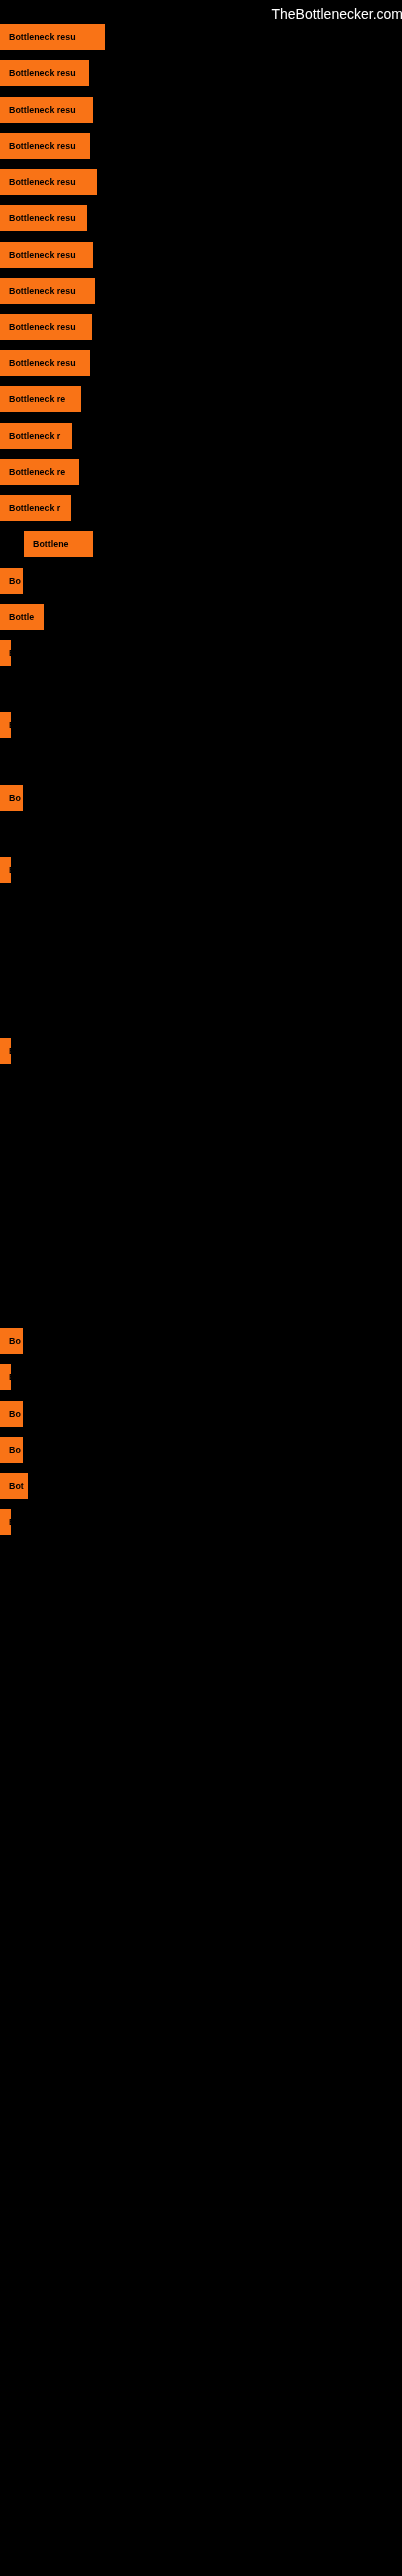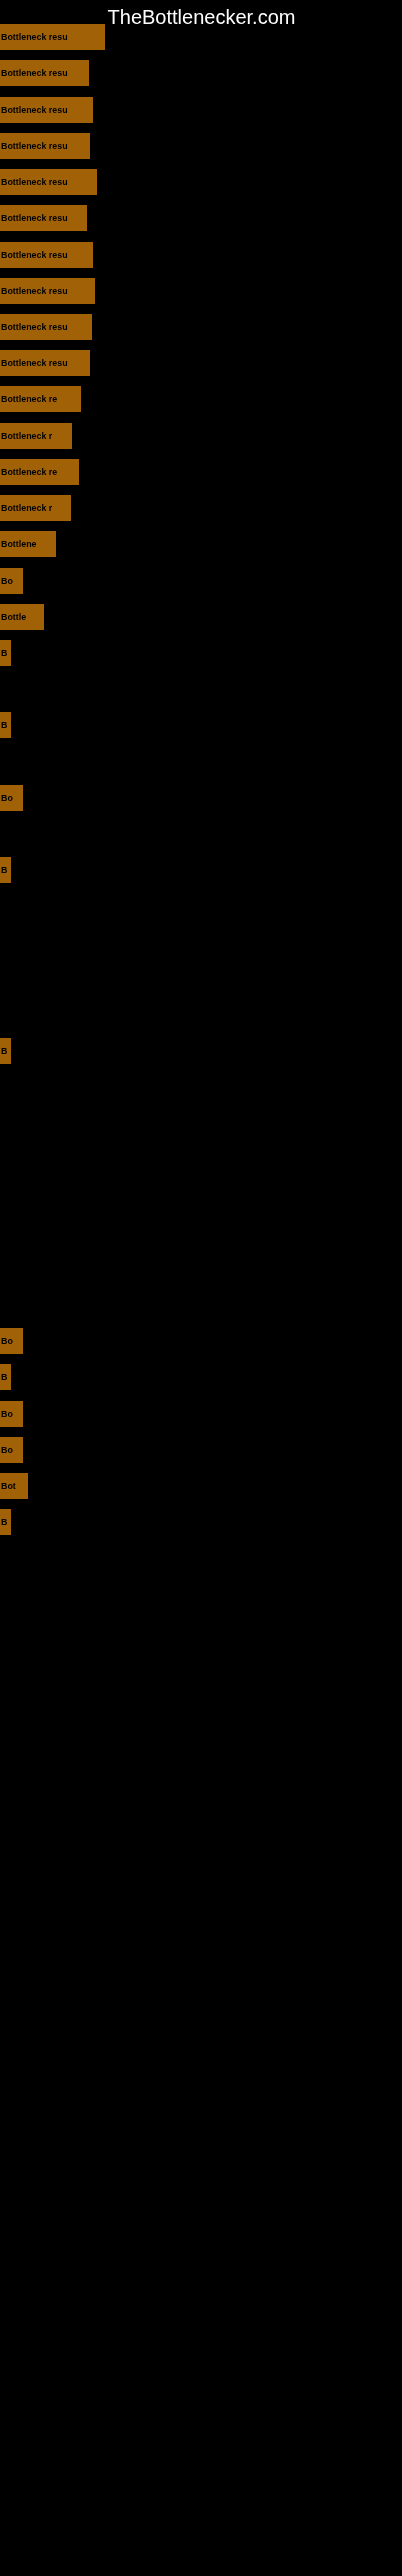--- a/index.html
+++ b/index.html
@@ -5,43 +5,43 @@
     * { margin: 0; padding: 0; box-sizing: border-box; }
     body {
       width: 403px;
       min-height: 2576px;
       background-color: #000;
       font-family: Arial, sans-serif;
       position: relative;
       overflow-x: hidden;
     }
     .site-title {
-      text-align: center;
+      text-align: right;
       color: #fff;
-      font-size: 20px;
+      font-size: 14px;
       padding: 6.4px 0 3.2px 0;
       font-weight: normal;
     }
     .chart-container {
       position: relative;
       width: 403px;
       height: 2576px;
     }
     .bar-item {
       position: absolute;
       left: 0;
       display: flex;
       align-items: center;
     }
     .bar {
-      background-color: #a16207;
+      background-color: #f97316;
       height: 26px;
       display: flex;
       align-items: center;
-      padding-left: 1px;
+      padding-left: 9px;
       color: #000;
       font-size: 8.9px;
       font-weight: bold;
       white-space: nowrap;
       overflow: hidden;
     }
   </style>
 </head>
 <body>
 
@@ -83,21 +83,21 @@
     <div class="bar-item" style="top: 423px; left: 0px;">
       <div class="bar" style="width: 72px;">Bottleneck r</div>
     </div>
     <div class="bar-item" style="top: 459px; left: 0px;">
       <div class="bar" style="width: 79px;">Bottleneck re</div>
     </div>
     <div class="bar-item" style="top: 495px; left: 0px;">
       <div class="bar" style="width: 71px;">Bottleneck r</div>
     </div>
     <div class="bar-item" style="top: 531px; left: 0px;">
-      <div class="bar" style="width: 56px;">Bottlene</div>
+      <div class="bar" style="width: 69px; margin-left: 24px;">Bottlene</div>
     </div>
     <div class="bar-item" style="top: 568px; left: 0px;">
       <div class="bar" style="width: 22.5px;">Bo</div>
     </div>
     <div class="bar-item" style="top: 604px; left: 0px;">
       <div class="bar" style="width: 44px;">Bottle</div>
     </div>
     <div class="bar-item" style="top: 640px; left: 0px;">
       <div class="bar" style="width: 11.3px;">B</div>
     </div>

